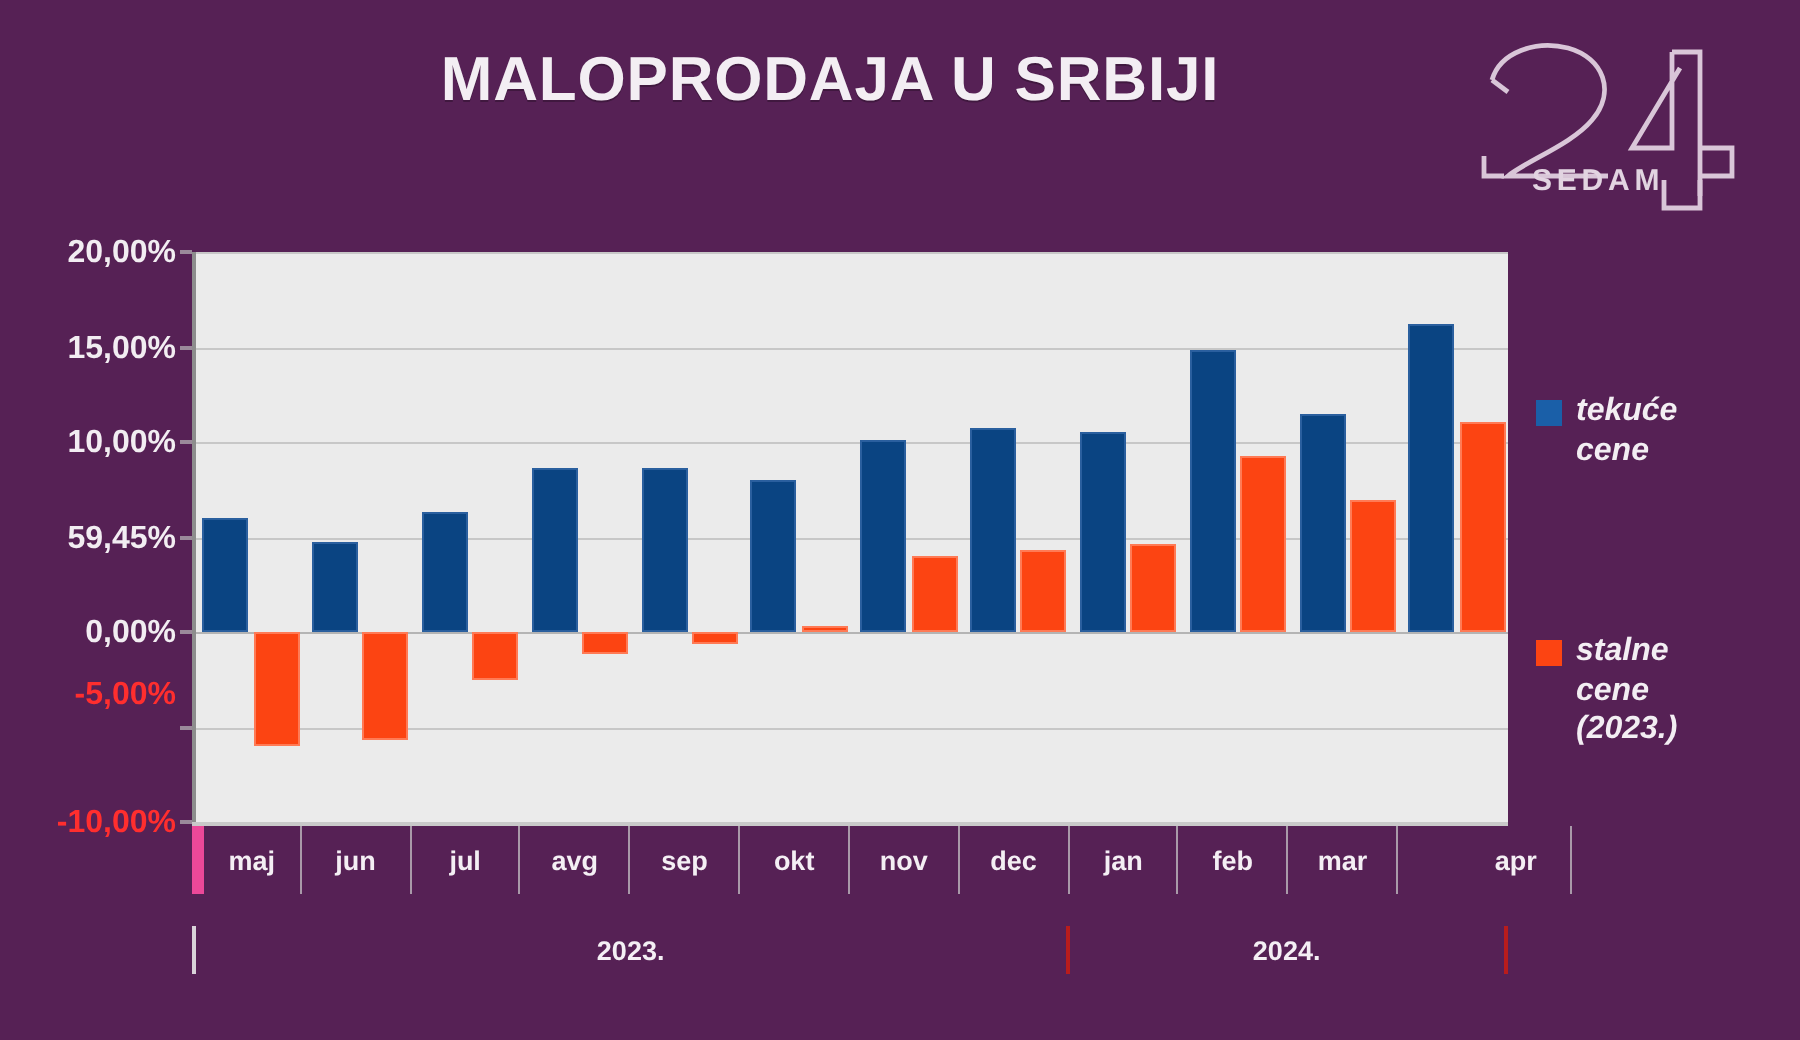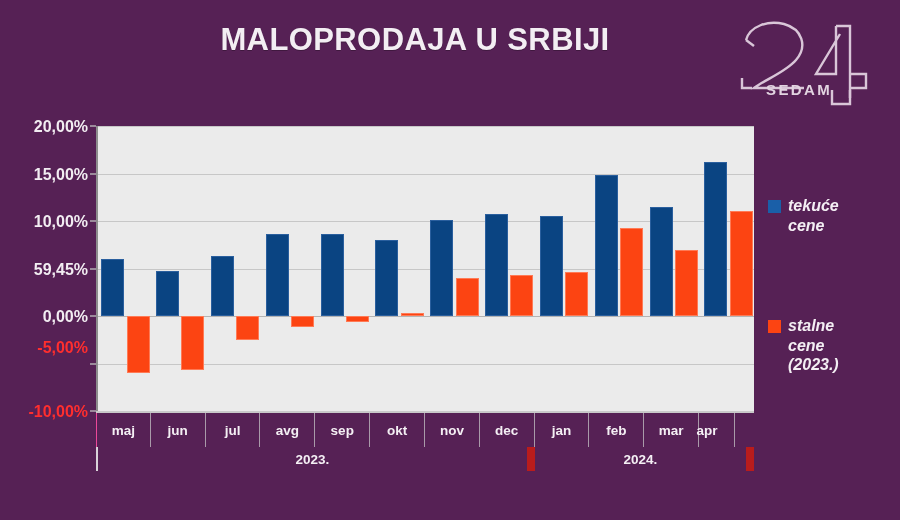--- a/index.html
+++ b/index.html
@@ -53,26 +53,26 @@
 
   
   .xaxis { position: absolute; left: 96px; top: 411px; width: 658px; height: 62px; }
   .xtop { position: absolute; left: 0; top: 0; width: 100%; height: 2px; background: #c9c9c9; }
   .xcell {
     position: absolute; top: 2px; height: 34px;
     display: flex; align-items: center; justify-content: center;
     font-size: 13.5px; font-weight: bold; color: #f4eff4;
     border-right: 1px solid #a99aa9;
   }
-  .xcell.first { border-left: 1px solid #ec4899; }
+  .xcell.first { border-left: 6px solid #ec4899; }
   .ycell {
-    position: absolute; top: 36px; height: 24px;
+    position: absolute; top: 52px; height: 24px;
     display: flex; align-items: center; justify-content: center;
     font-size: 13.5px; font-weight: bold; color: #f4eff4;
-    border-right: 8px solid #b91c1c;
+    border-right: 2px solid #b91c1c;
   }
   .ycell.first { border-left: 2px solid #d9d2d9; }
 
   
   .legend { position: absolute; left: 768px; top: 196px; width: 128px; }
   .leg-item { position: absolute; left: 0; display: flex; align-items: flex-start; gap: 7px; }
   .leg-sw { width: 13px; height: 13px; flex: 0 0 13px; margin-top: 4px; }
   .leg-sw.cur { background: #1a5fa8; }
   .leg-sw.con { background: #fc4412; }
   .leg-txt { font-size: 16px; font-style: italic; font-weight: bold; color: #f3eef3; line-height: 1.22; }
@@ -182,21 +182,21 @@
       <div class="xcell" style="left: 54.8333px; width: 54.8333px;">jun</div>
       <div class="xcell" style="left: 109.667px; width: 54.8333px;">jul</div>
       <div class="xcell" style="left: 164.5px; width: 54.8333px;">avg</div>
       <div class="xcell" style="left: 219.333px; width: 54.8333px;">sep</div>
       <div class="xcell" style="left: 274.167px; width: 54.8333px;">okt</div>
       <div class="xcell" style="left: 329px; width: 54.8333px;">nov</div>
       <div class="xcell" style="left: 383.833px; width: 54.8333px;">dec</div>
       <div class="xcell" style="left: 438.667px; width: 54.8333px;">jan</div>
       <div class="xcell" style="left: 493.5px; width: 54.8333px;">feb</div>
       <div class="xcell" style="left: 548.333px; width: 54.8333px;">mar</div>
-      <div class="xcell" style="left: 584px; width: 54.8333px; text-align: right;">apr</div>
+      <div class="xcell" style="left: 635px; width: 54.8333px; text-align: right;">apr</div>
       <div class="ycell first" style="left: 0px; width: 438.667px;">2023.</div>
       <div class="ycell" style="left: 438.667px; width: 219.333px; text-align: center;">2024.</div>
     </div>
 
   <div class="legend">
     <div class="leg-item" style="top:0px">
       <span class="leg-sw cur"></span>
       <span class="leg-txt"><span>tekuće</span><br><span>cene</span></span>
     </div>
     <div class="leg-item" style="top:120px">

